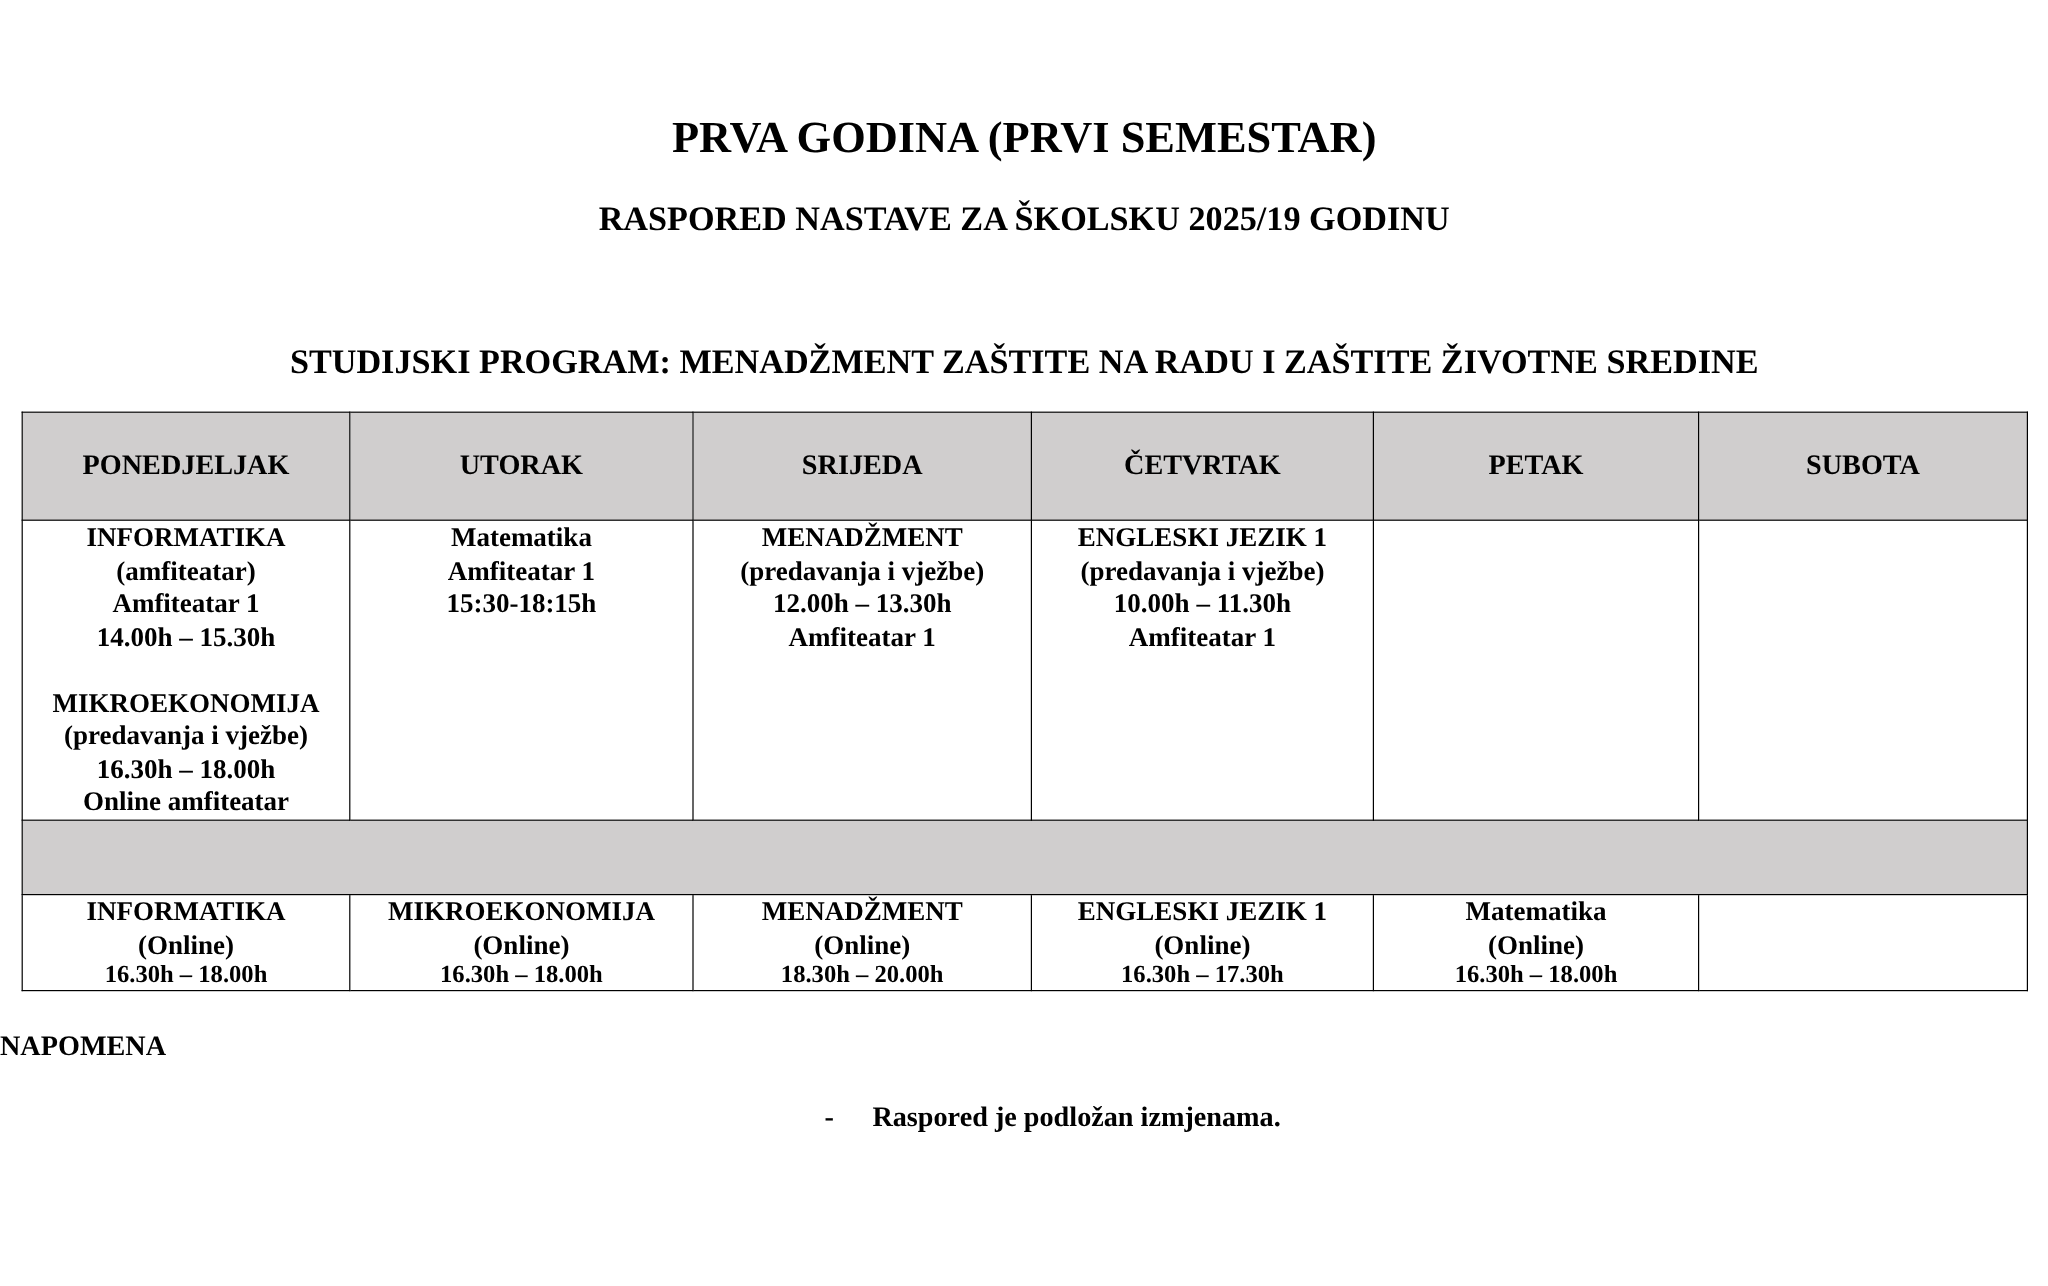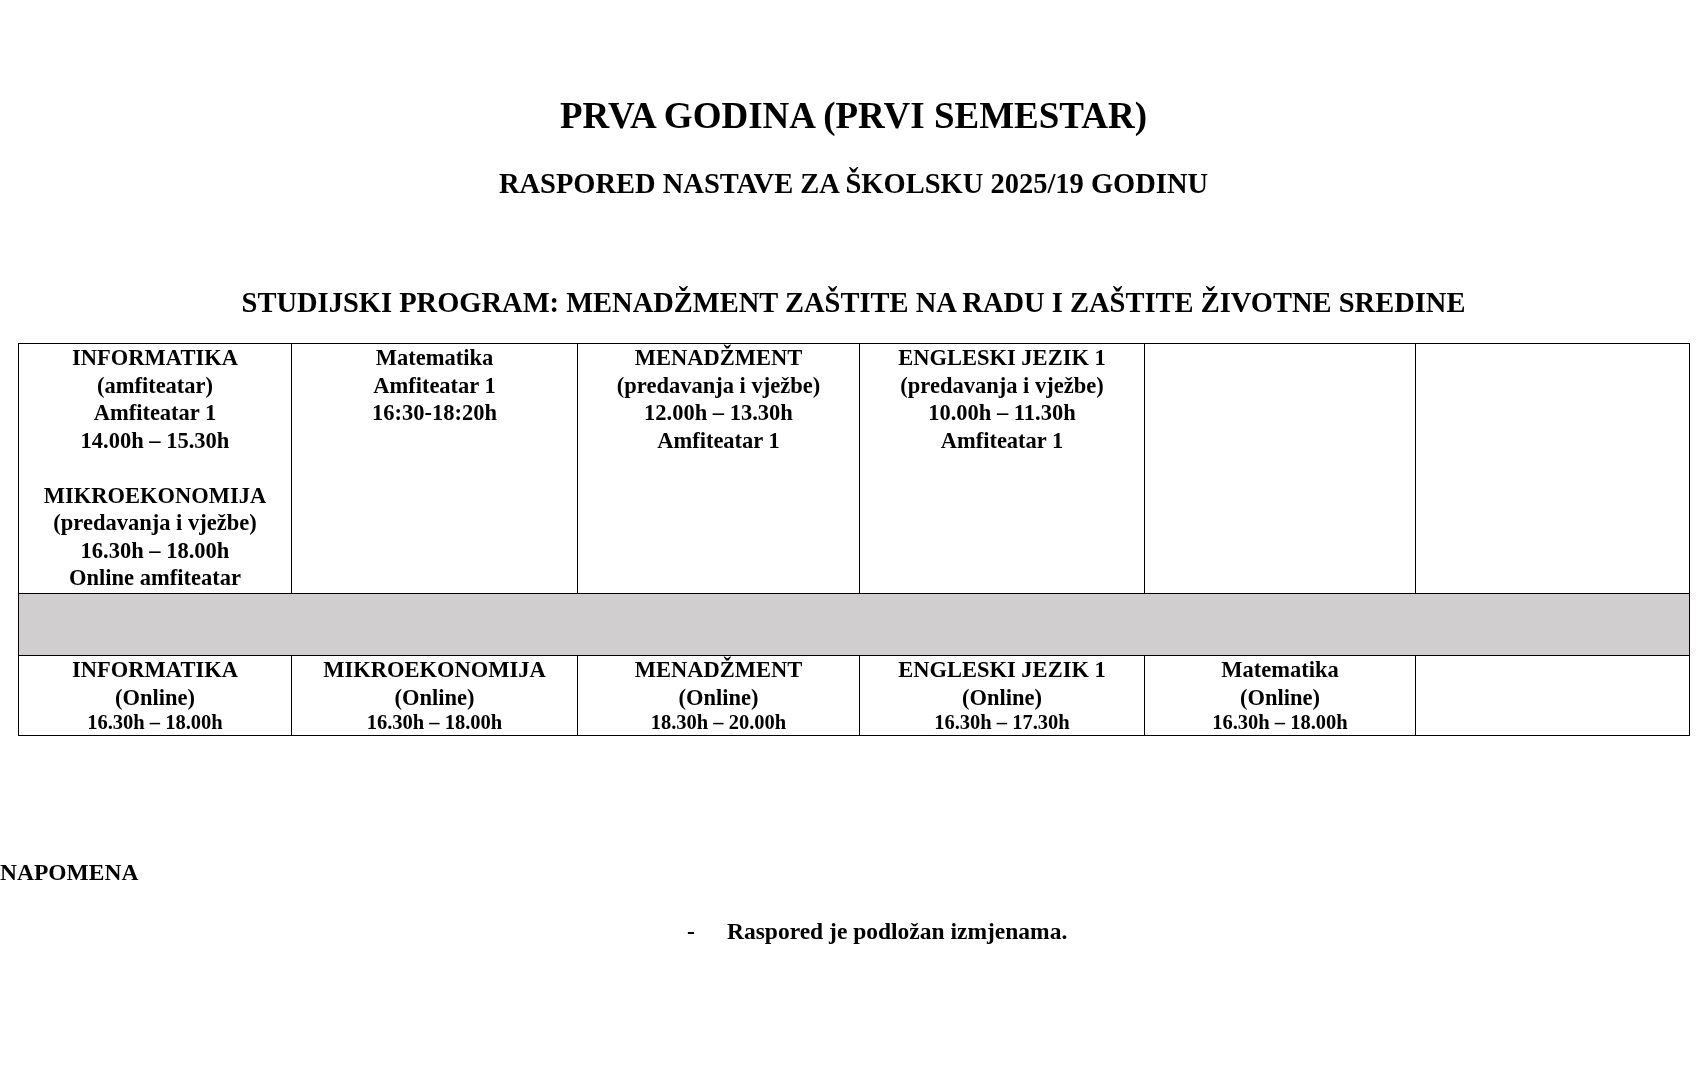--- a/index.html
+++ b/index.html
@@ -100,37 +100,45 @@
 <table class="schedule">
   <colgroup>
     <col style="width:273px">
     <col style="width:286px">
     <col style="width:282px">
     <col style="width:285px">
     <col style="width:271px">
     <col style="width:274px">
   </colgroup>
   <tbody>
+      <tr>
+    <th class="day">PONEDJELJAK</th>
+    <th class="day">UTORAK</th>
+    <th class="day">SRIJEDA</th>
+    <th class="day">ČETVRTAK</th>
+    <th class="day">PETAK</th>
+    <th class="day">SUBOTA</th>
+  </tr>
 
   <tr class="content">
     <td>
       <span class="line">INFORMATIKA</span>
       <span class="line">(amfiteatar)</span>
       <span class="line">Amfiteatar 1</span>
       <span class="line">14.00h – 15.30h</span>
       <span class="gap"></span>
       <span class="line">MIKROEKONOMIJA</span>
       <span class="line">(predavanja i vježbe)</span>
       <span class="line">16.30h – 18.00h</span>
       <span class="line">Online amfiteatar</span>
     </td>
     <td>
       <span class="line">Matematika</span>
       <span class="line">Amfiteatar 1</span>
-      <span class="line">16:30-18:20h</span>
+      <span class="line">15:30-18:15h</span>
     </td>
     <td>
       <span class="line">MENADŽMENT</span>
       <span class="line">(predavanja i vježbe)</span>
       <span class="line">12.00h – 13.30h</span>
       <span class="line">Amfiteatar 1</span>
     </td>
     <td>
       <span class="line">ENGLESKI JEZIK 1</span>
       <span class="line">(predavanja i vježbe)</span>

